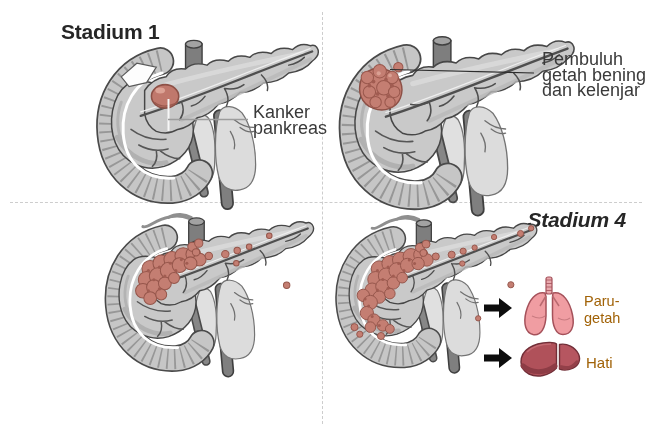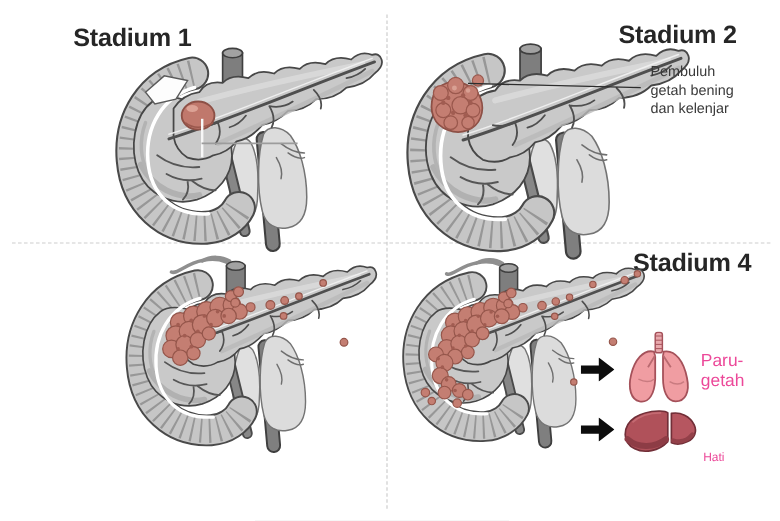--- a/index.html
+++ b/index.html
@@ -9,27 +9,27 @@
   }
   .divider-v{position:absolute;left:322px;top:12px;height:412px;width:0;
     border-left:1.5px dashed #cdcdcd;}
   .divider-h{position:absolute;top:202px;left:10px;width:632px;height:0;
     border-top:1.5px dashed #cdcdcd;}
   .panel-title{position:absolute;font-weight:bold;font-size:21px;color:#262626;
     letter-spacing:-0.2px;white-space:nowrap;}
   #title-1{left:33px;top:20px;margin-left:28px;}
   #title-2{right:36px;top:18px;text-align:right;}
   #title-3{left:33px;top:205px;}
-  #title-4{right:24px;top:208px;}
-  .callout{position:absolute;font-size:12px;line-height:15.5px;color:#3a3a3a;}
+  #title-4{right:24px;top:208px;font-style:italic;}
+  .callout{position:absolute;font-size:18px;line-height:15.5px;color:#3a3a3a;}
   #callout-1{left:253px;top:105px;}
   #callout-2{left:542px;top:52px;}
-  .organ-label{position:absolute;font-size:14.5px;line-height:16.5px;color:#ec4899;}
+  .organ-label{position:absolute;font-size:14.5px;line-height:16.5px;color:#a16207;}
   #label-lungs{left:584px;top:293px;}
-  #label-liver{left:586px;top:355px;font-size:10px;margin-top:19px;}
+  #label-liver{left:586px;top:355px;font-size:15px;}
   .illus{position:absolute;}
   #illus-1{left:88px;top:34px;width:234px;height:185px;}
   #illus-2{left:330px;top:30px;width:248px;height:196px;}
   #illus-3{left:97px;top:212px;width:220px;height:174px;}
   #illus-4{left:328px;top:214px;width:212px;height:168px;}
   .leader-overlay{position:absolute;left:0;top:0;width:650px;height:434px;pointer-events:none;}
   .arrow{position:absolute;width:28px;height:20px;}
   #arrow-lungs{left:484px;top:298px;}
   #arrow-liver{left:484px;top:348px;}
   #icon-lungs{position:absolute;left:520px;top:276px;width:58px;height:62px;}
@@ -183,21 +183,20 @@
     </g>
   </defs>
 </svg>
 
 <div class="canvas">
 
   <div class="divider-v"></div>
   <div class="divider-h"></div>
 
   <div class="panel-title" id="title-1">Stadium 1</div>
-  <div class="panel-title" id="title-2">Stadium 2</div>
   <div class="panel-title" id="title-4">Stadium 4</div>
 
   <svg class="illus" id="illus-1" viewBox="0 0 240 190">
     <use href="#anat"></use>
       <use href="#flag"></use>
       <use href="#tumor-v1"></use>
   </svg>
   <svg class="illus" id="illus-2" viewBox="0 0 240 190">
     <use href="#anat"></use>
       <use href="#tumor-v2"></use>
@@ -213,20 +212,24 @@
       <use href="#tumor-v3"></use>
       <use href="#tumor-v4ext"></use>
   </svg>
 
   <svg class="leader-overlay">
     <line x1="168.5" y1="99" x2="168.5" y2="131" stroke="#f7f7f7" stroke-width="2"></line>
     <line x1="168" y1="119.5" x2="248" y2="119.5" stroke="#9c9c9c" stroke-width="1.5"></line>
     <line x1="390" y1="69.5" x2="534" y2="73" stroke="#2d2d2d" stroke-width="1.2"></line>
   </svg>
 
+  <div class="callout" id="callout-1">
+    <div>Kanker</div>
+    <div>pankreas</div>
+  </div>
   <div class="callout" id="callout-2">
     <div>Pembuluh</div>
     <div>getah bening</div>
     <div>dan kelenjar</div>
   </div>
 
   <svg class="arrow" id="arrow-lungs" viewBox="0 0 28 20">
     <polygon points="0,6.5 15,6.5 15,0 28,10 15,20 15,13.5 0,13.5" fill="#0d0d0d"></polygon>
   </svg>
   <svg class="arrow" id="arrow-liver" viewBox="0 0 28 20">

